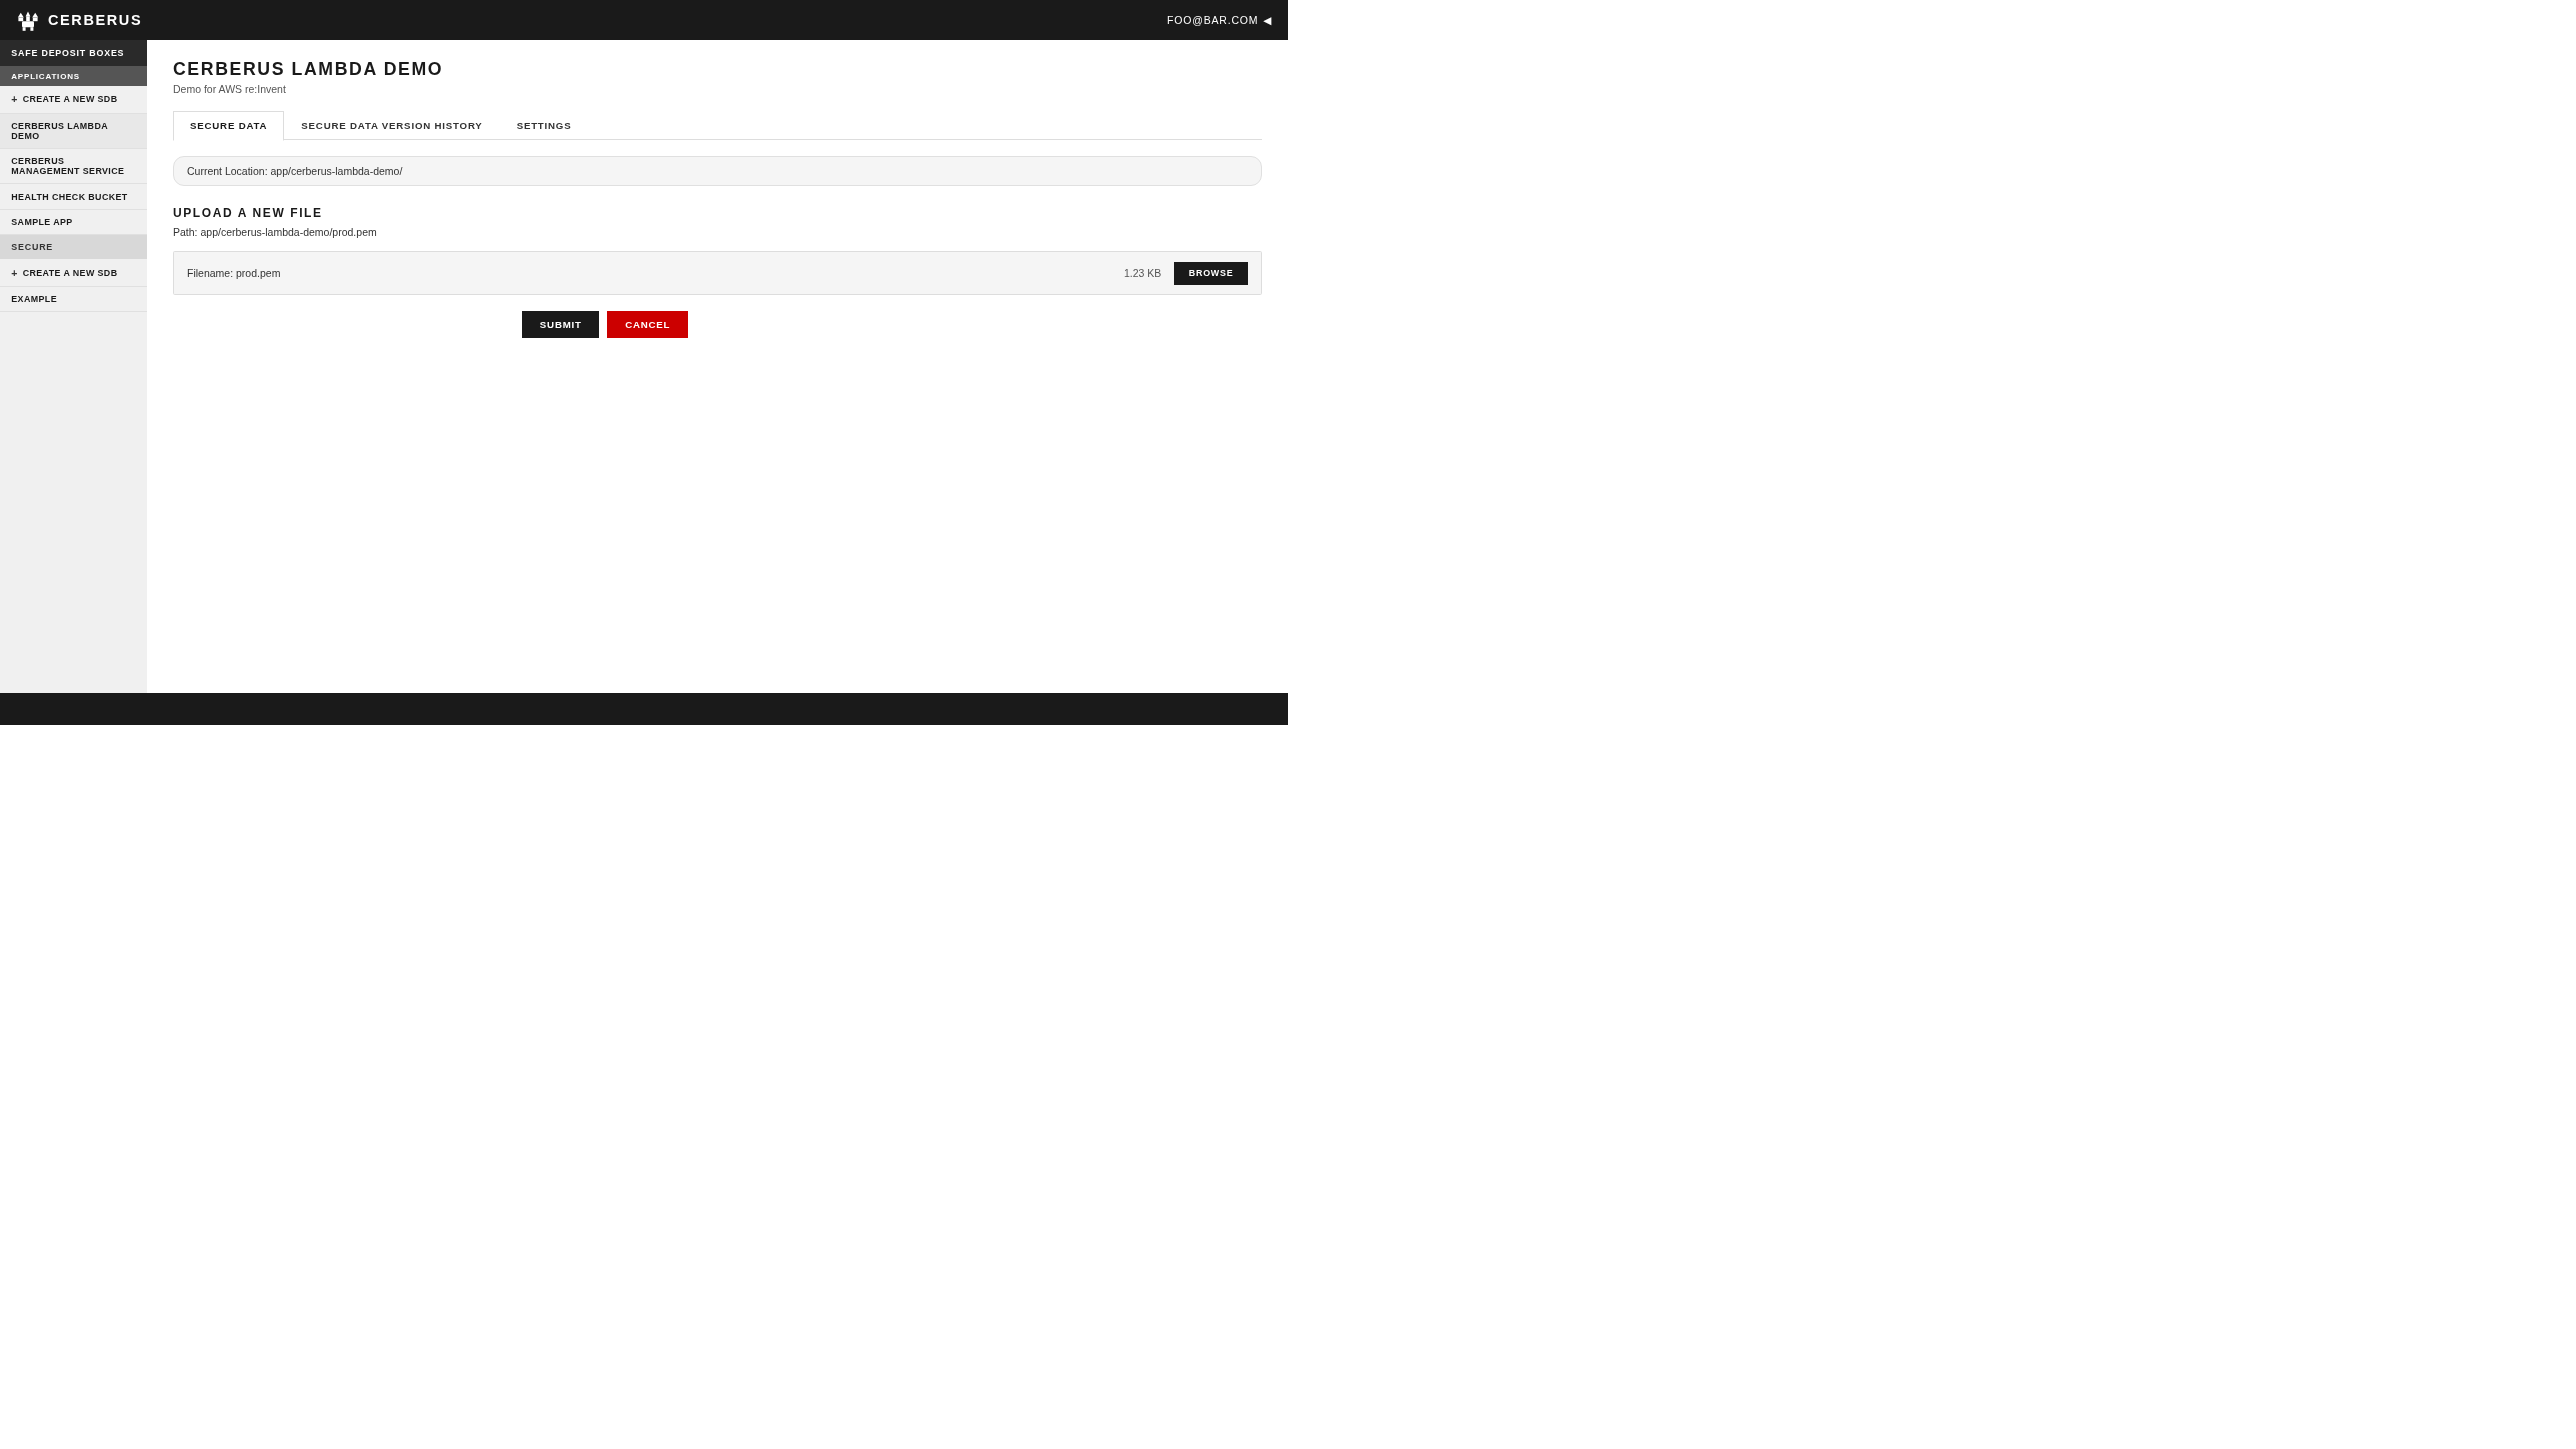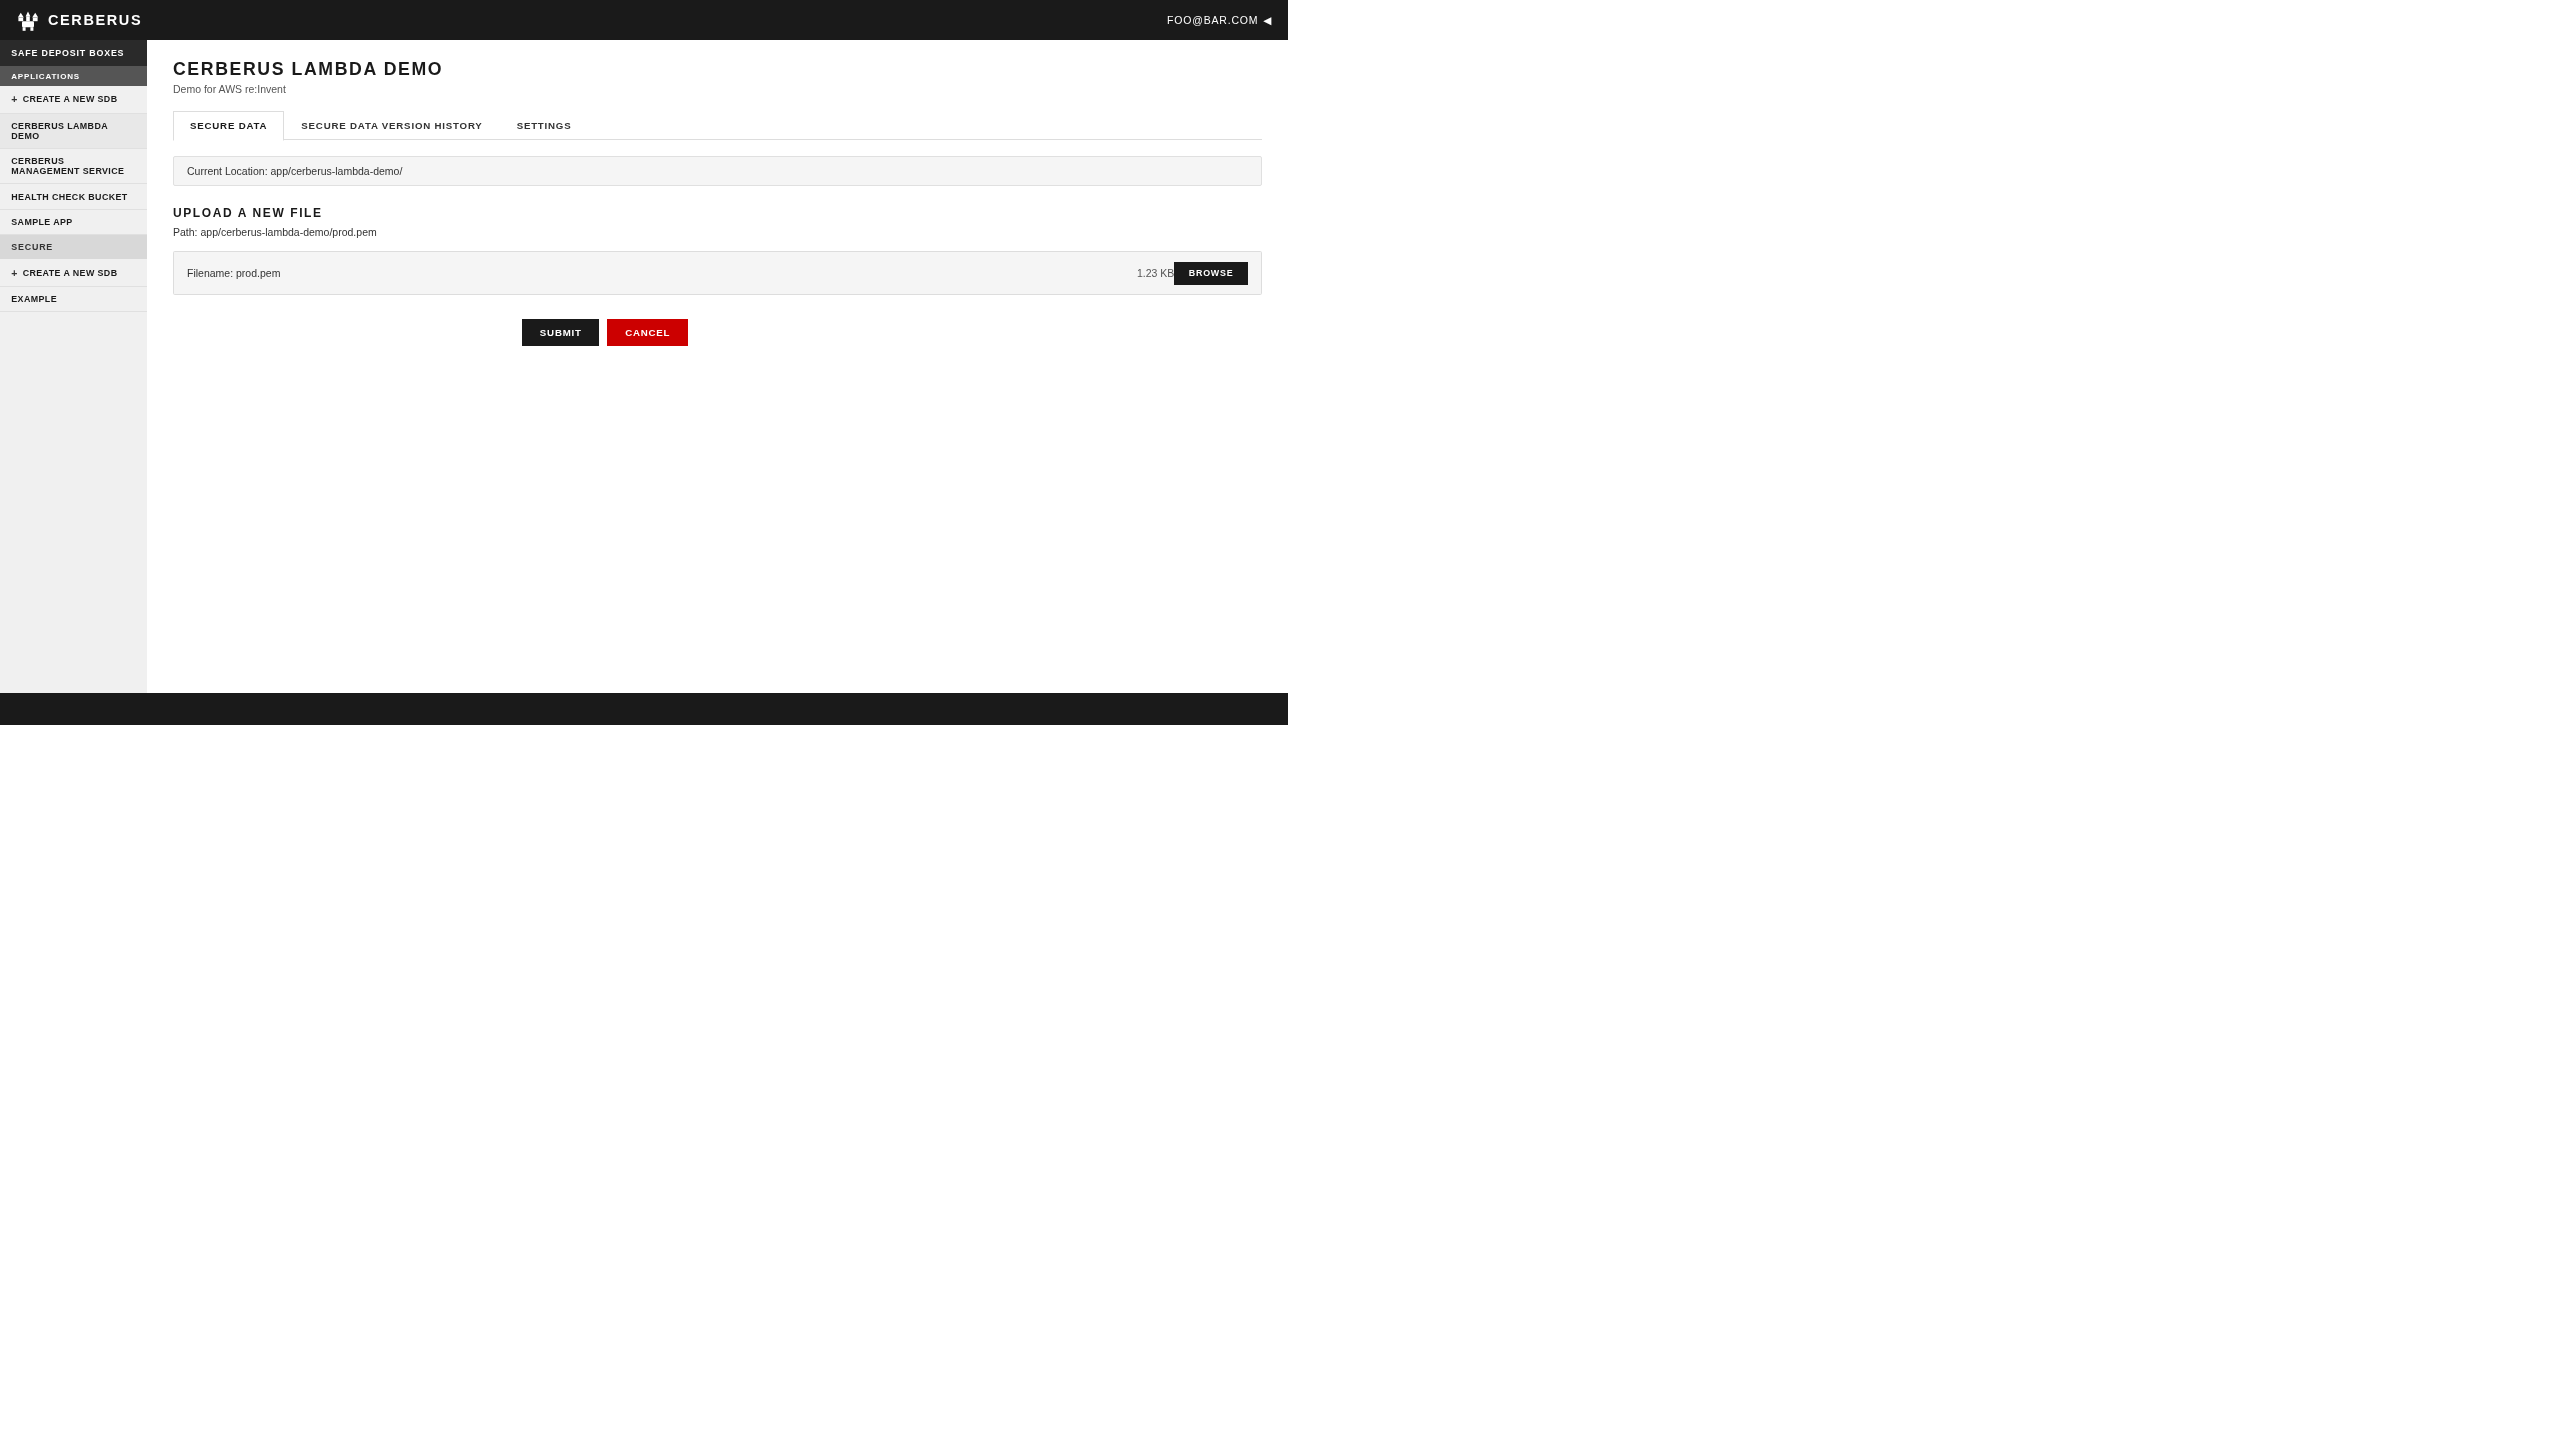--- a/index.html
+++ b/index.html
@@ -157,21 +157,21 @@
     }
 
     
     .location-bar {
       background: #f5f5f5;
       border: 0.8px solid #e0e0e0;
       padding: 8px 13px;
       font-size: 10.5px;
       color: #333;
       margin-bottom: 19.3px;
-      border-radius: 2px;
+      border-radius: 11px;
     }
 
     
     .section-title {
       font-size: 12px;
       font-weight: bold;
       letter-spacing: 1.6px;
       color: #1a1a1a;
       margin-bottom: 6.4px;
       text-transform: uppercase;
@@ -184,21 +184,22 @@
     }
 
     
     .file-upload-row {
       display: flex;
       align-items: center;
       background: #f5f5f5;
       border: 0.8px solid #ddd;
       padding: 9.7px 13px;
       border-radius: 1.6px;
-      margin-bottom: 24px;
+      margin-bottom: 16px;
+      gap: 13px;
     }
 
     .file-name {
       flex: 1;
       font-size: 10.5px;
       color: #333;
     }
 
     .file-size {
       font-size: 10.5px;

